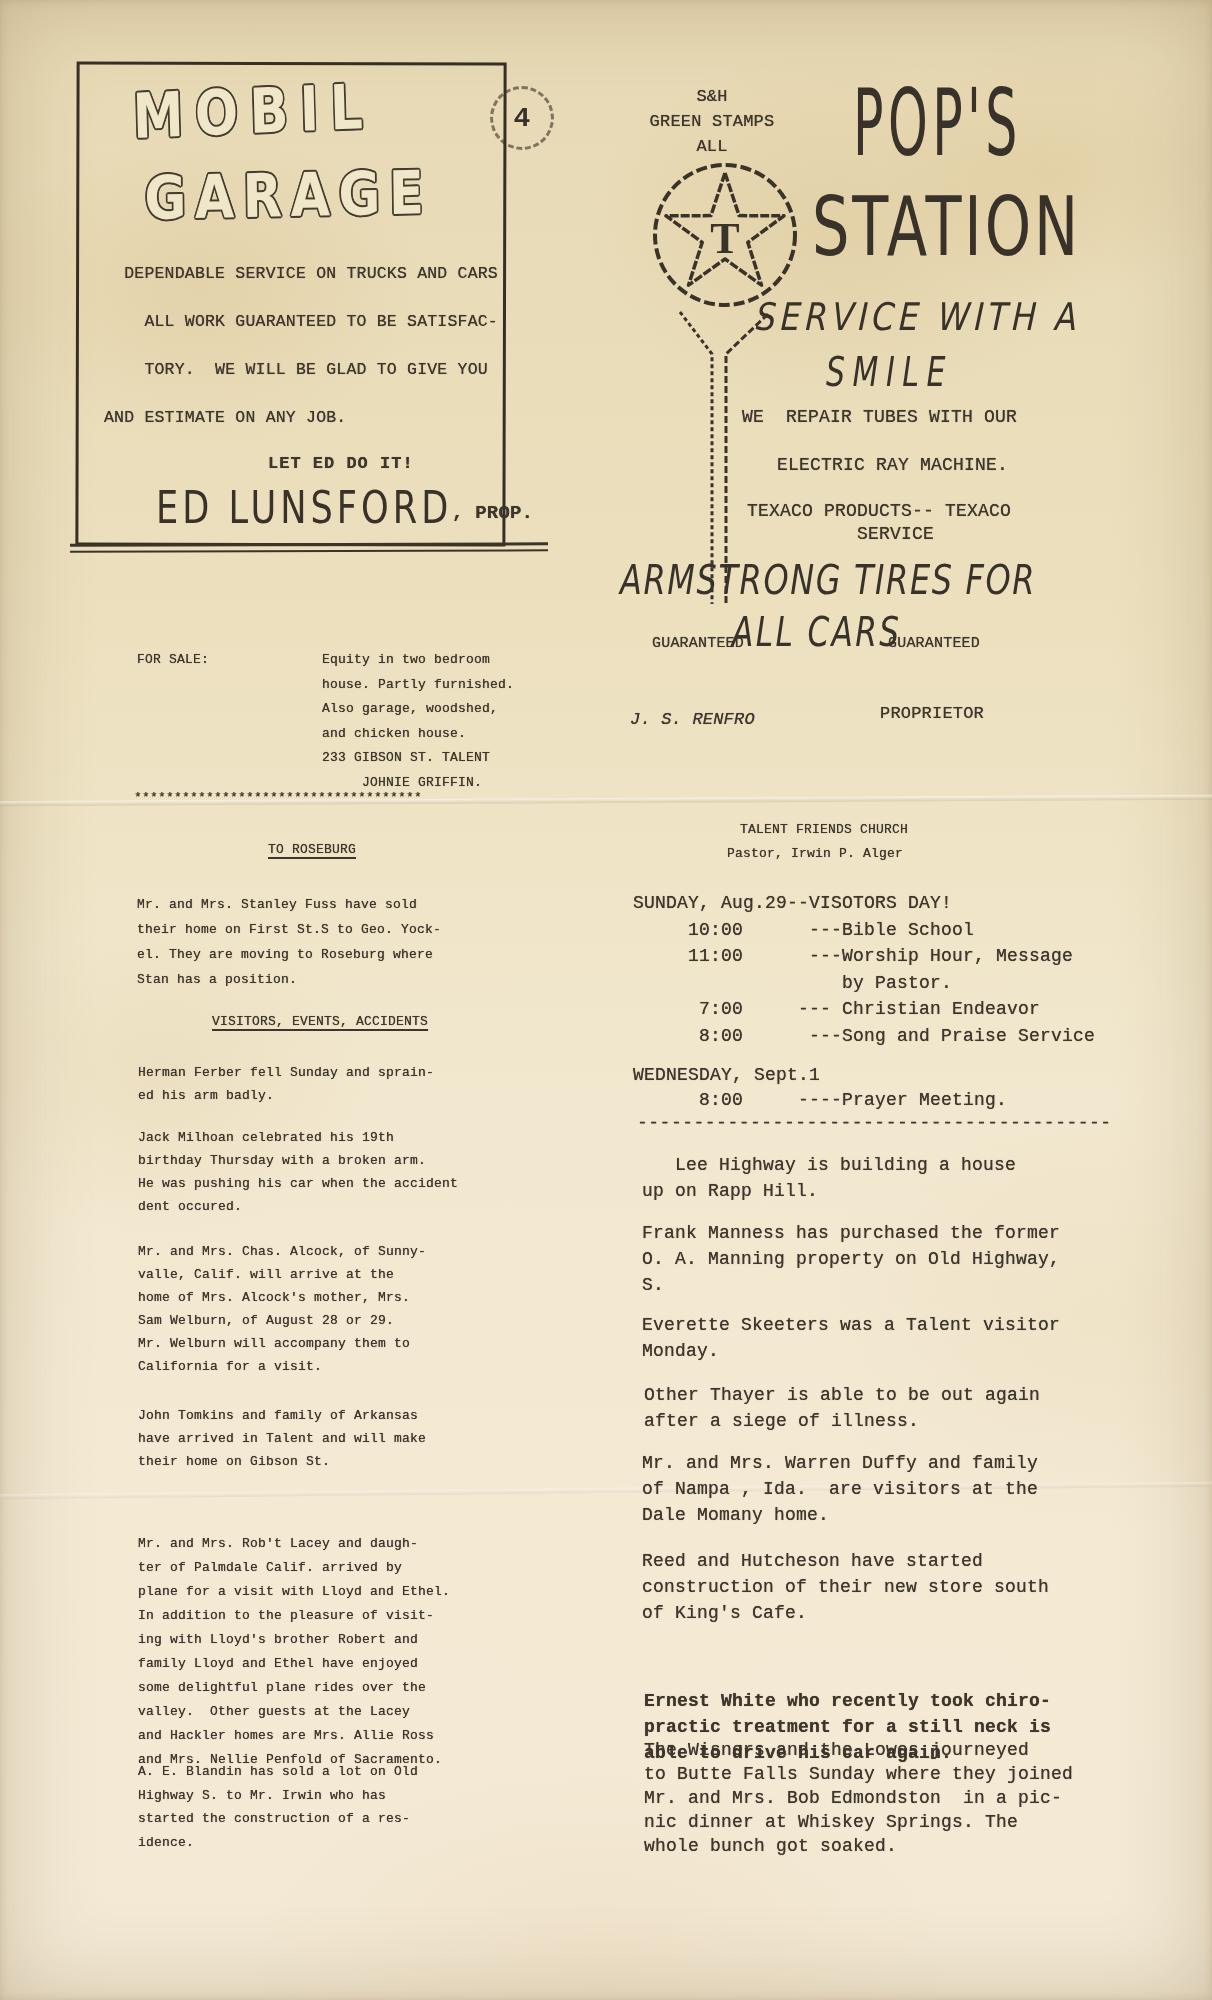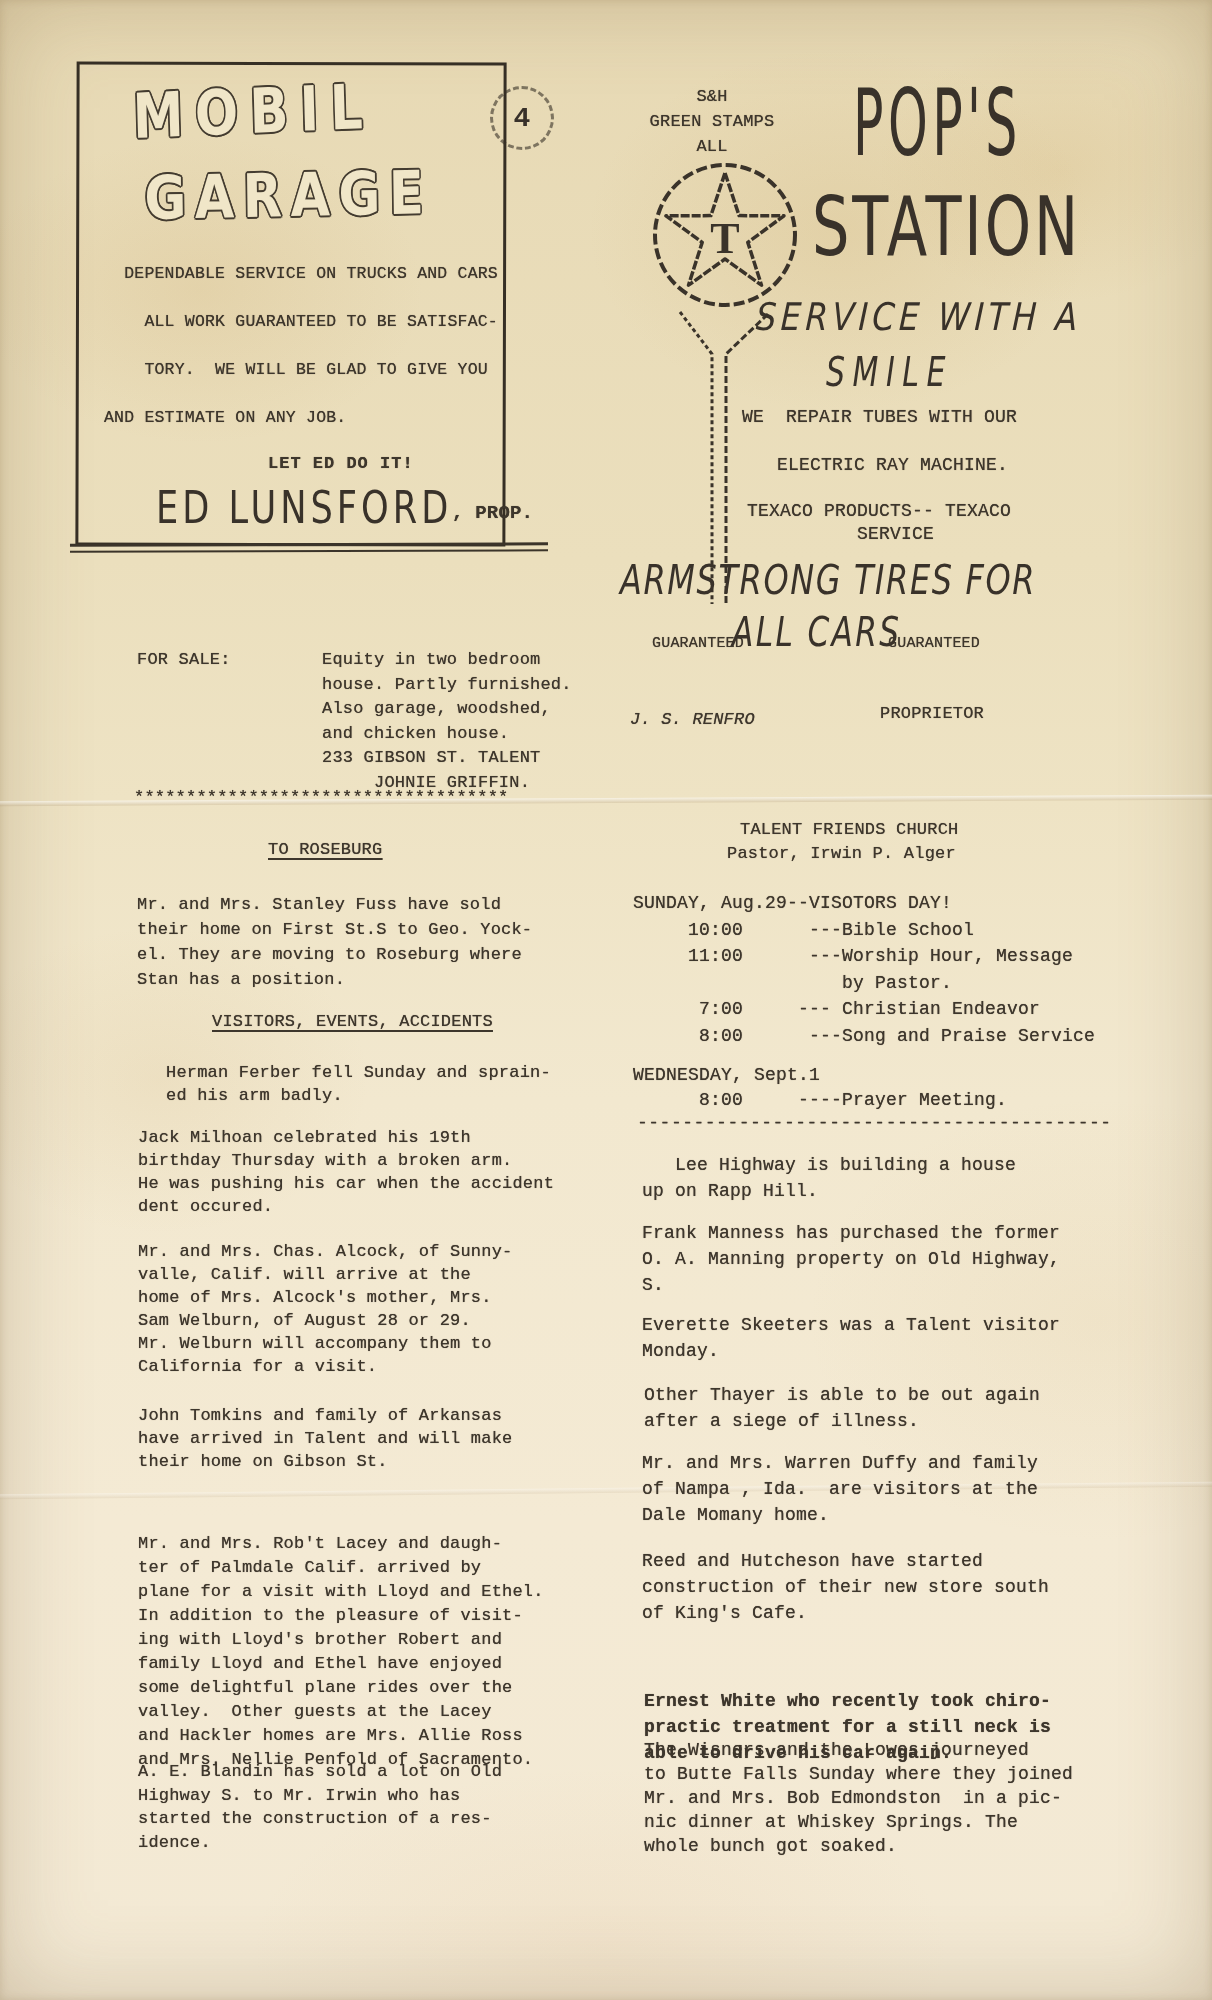--- a/index.html
+++ b/index.html
@@ -12,21 +12,21 @@
       radial-gradient(ellipse 260px 190px at 1060px 170px, rgba(205,170,105,0.20), transparent 70%),
       radial-gradient(ellipse 300px 220px at 160px 1080px, rgba(198,165,100,0.12), transparent 70%),
       radial-gradient(ellipse 420px 320px at 1100px 1320px, rgba(205,175,115,0.10), transparent 70%),
       radial-gradient(ellipse 500px 260px at 600px 1950px, rgba(220,180,140,0.12), transparent 70%),
       linear-gradient(180deg,#e7d9b4 0%,#ebdfbd 28%,#eee3c4 40%,#f2e8cf 55%,#f4ead4 76%,#f3e9d4 100%);
     box-shadow: inset 0 0 90px rgba(125,100,60,0.30), inset 0 0 10px rgba(125,100,60,0.22);
     font-family:"Liberation Sans", sans-serif;
   }
   .type {
     position:absolute; font-family:"Liberation Mono","DejaVu Sans Mono",monospace;
-    color:#3d362c; font-size:17px; line-height:23px; white-space:pre; letter-spacing:0.2px;
+    color:#3d362c; font-size:13px; line-height:23px; white-space:pre; letter-spacing:0.2px;
     text-shadow:0 0 0.7px rgba(55,45,35,0.85);
   }
   .t18 { font-size:18px; line-height:26px; }
   .bold { font-weight:bold; }
   .underline { text-decoration:underline; text-decoration-thickness:2px; text-underline-offset:4px; }
   .hand {
     position:absolute; font-family:"DejaVu Sans",sans-serif; font-weight:normal;
     color:#39322a; line-height:1; white-space:pre; transform-origin:left top;
   }
   .stencil {
@@ -120,21 +120,21 @@
   <section>
     <div class="type underline" style="left:268px;top:838px;">TO ROSEBURG</div>
     <div class="type" style="left:137px;top:892px;line-height:25px;">Mr. and Mrs. Stanley Fuss have sold
 their home on First St.S to Geo. Yock-
 el. They are moving to Roseburg where
 Stan has a position.</div>
   </section>
 
   <section>
     <div class="type underline" style="left:212px;top:1010px;">VISITORS, EVENTS, ACCIDENTS</div>
-    <div class="type" style="left:138px;top:1061px;margin-left:28px;">Herman Ferber fell Sunday and sprain-
+    <div class="type" style="left:138px;top:1061px;">Herman Ferber fell Sunday and sprain-
 ed his arm badly.</div>
     <div class="type" style="left:138px;top:1126px;">Jack Milhoan celebrated his 19th
 birthday Thursday with a broken arm.
 He was pushing his car when the accident
 dent occured.</div>
     <div class="type" style="left:138px;top:1240px;">Mr. and Mrs. Chas. Alcock, of Sunny-
 valle, Calif. will arrive at the
 home of Mrs. Alcock's mother, Mrs.
 Sam Welburn, of August 28 or 29.
 Mr. Welburn will accompany them to

